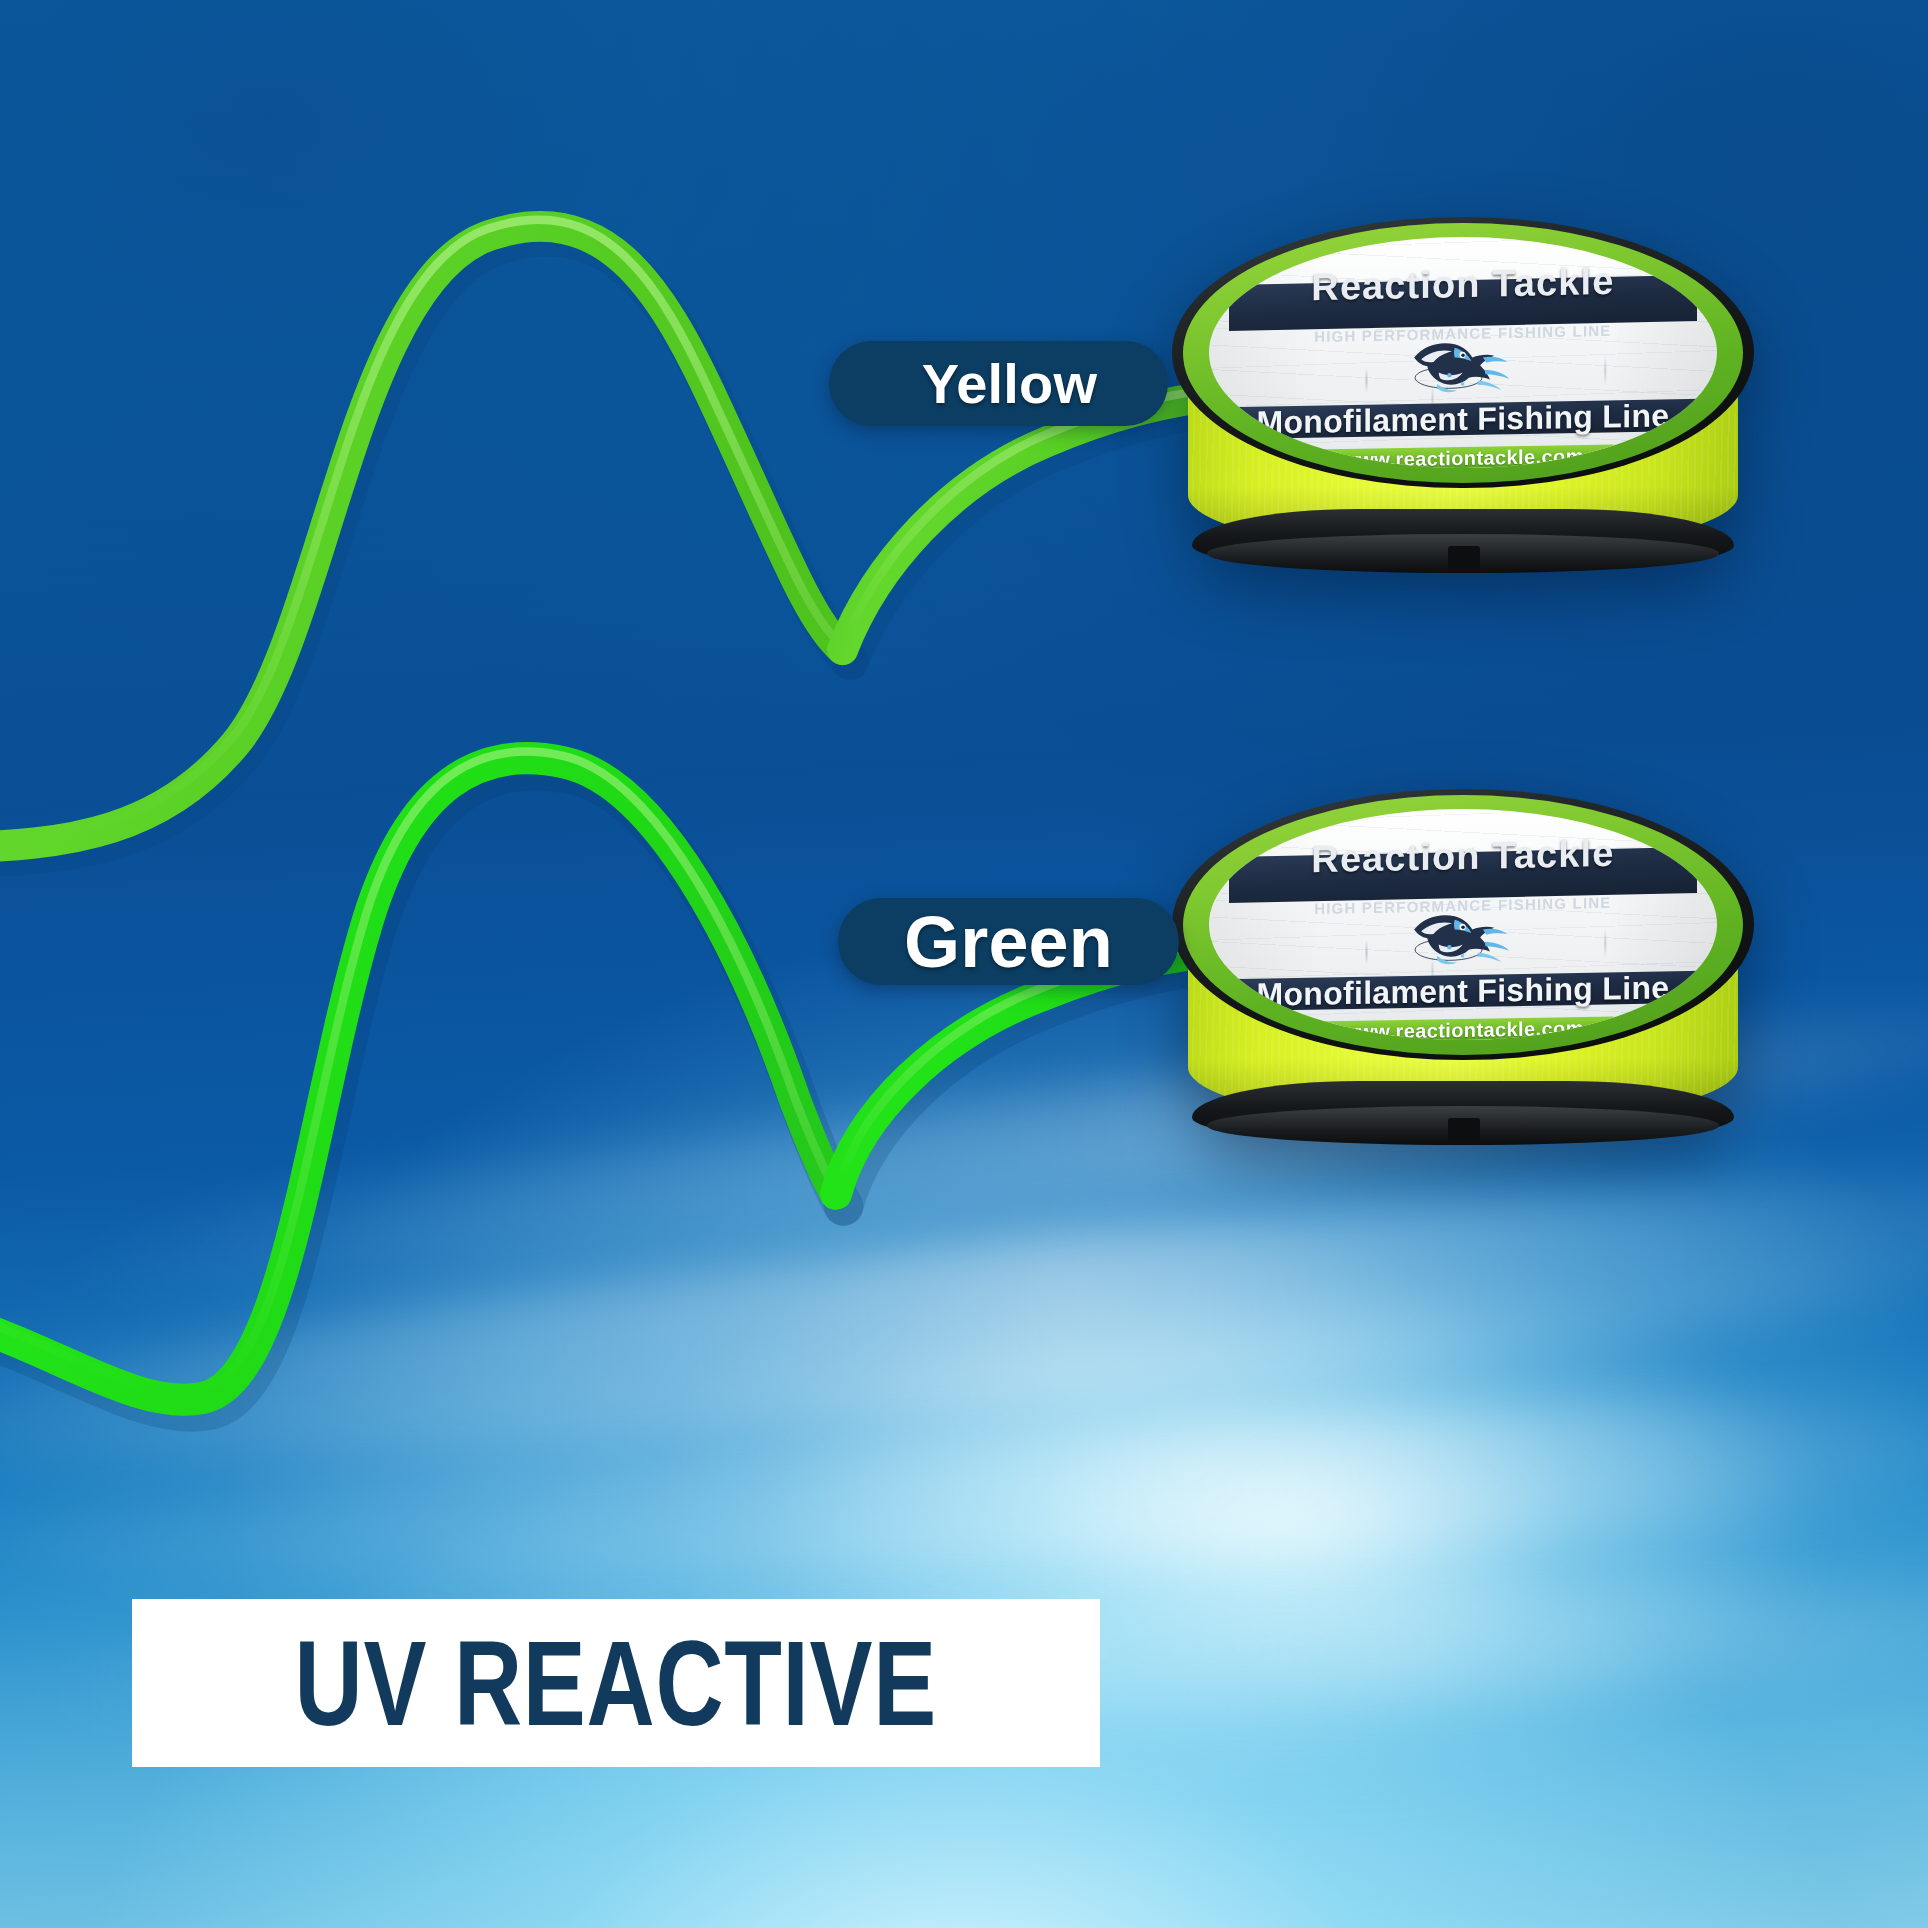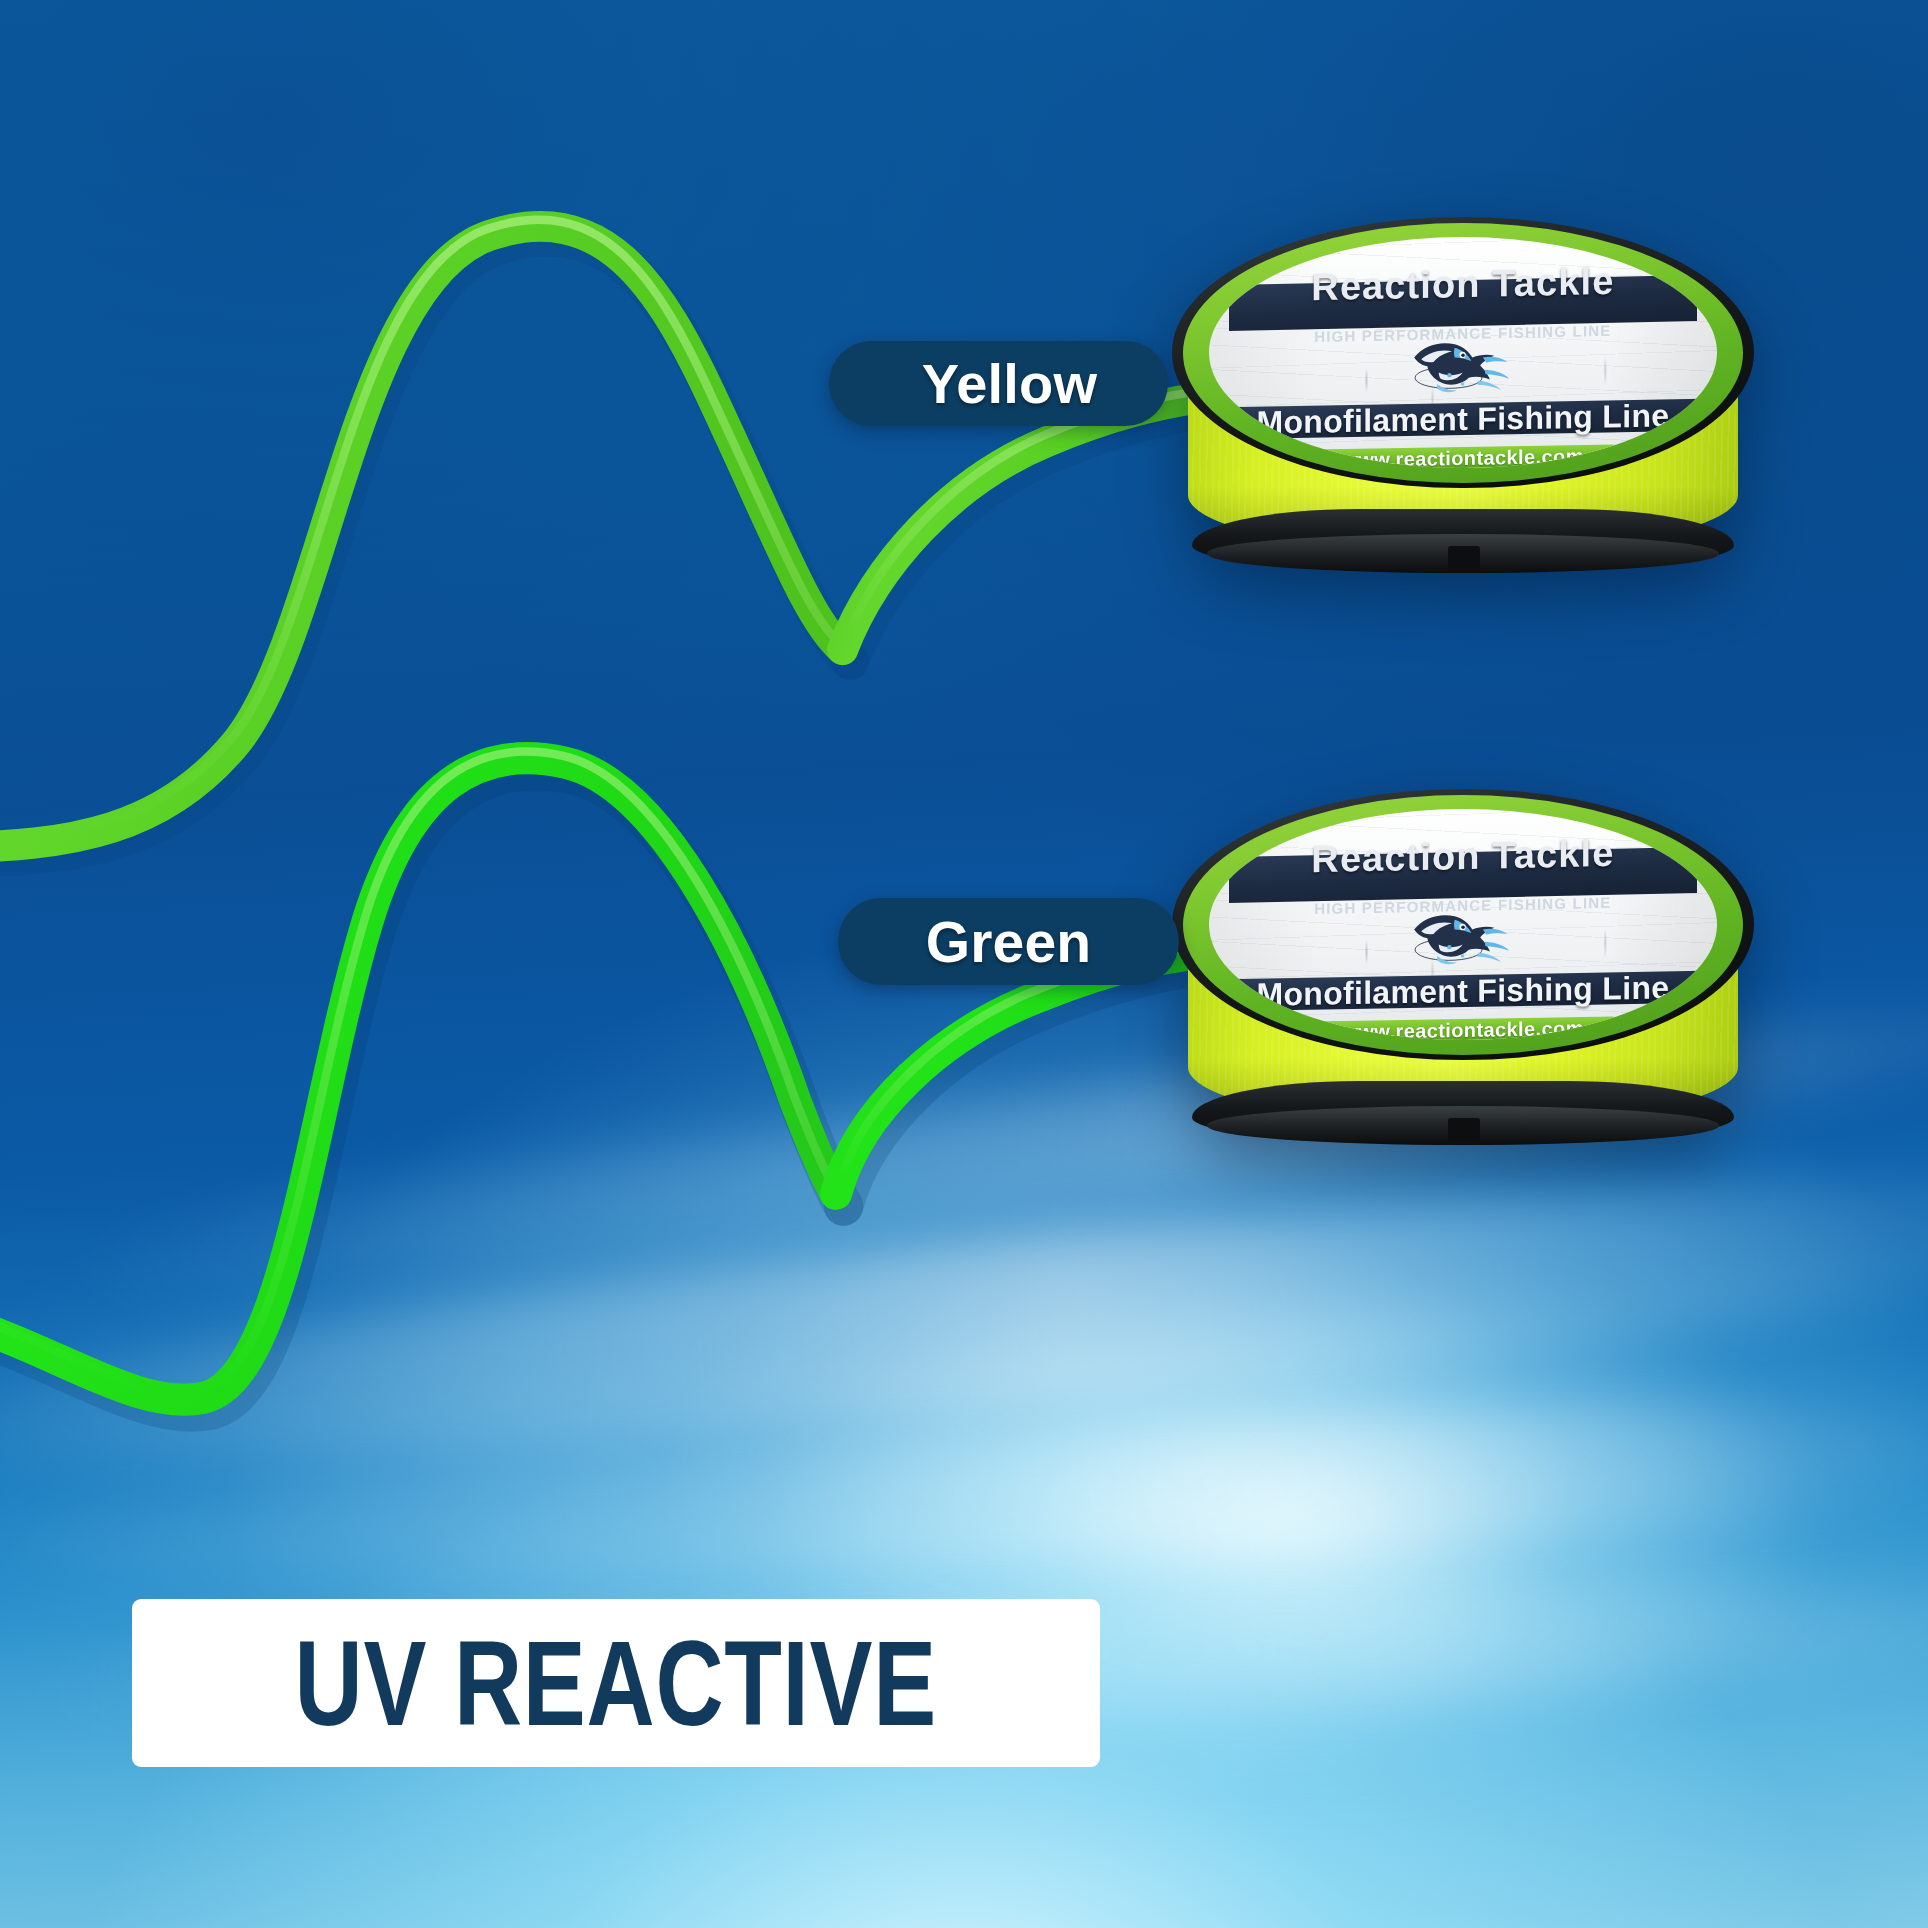--- a/index.html
+++ b/index.html
@@ -49,21 +49,21 @@
     border-radius:941px;
     box-shadow:0 5.6px 17px rgba(0,20,45,.35);
   }
   .pill span{
     color:#ffffff; font-weight:700; letter-spacing:0.2px;
     text-shadow:0 1.9px 4.7px rgba(0,0,0,.45);
   }
   #pill-yellow{ left:829px; top:341px; width:339px; height:85px; }
   #pill-yellow span{ font-size:56px;margin-left:22px; }
   #pill-green { left:838px; top:898px; width:341px; height:87px; }
-  #pill-green span{ font-size:57px; }
+  #pill-green span{ font-size:72px; }
 
   
   .spool{ position:absolute; }
   #spool-yellow{ left:1172px; top:217px; width:582px; height:348px; }
   #spool-green { left:1172px; top:789px; width:582px; height:348px; }
 
   .spool-wrap{ position:relative; width:100%; height:100%; filter:drop-shadow(0 21px 32px rgba(0,18,44,.45)); }
 
   
   .spool-body{
@@ -175,21 +175,21 @@
   }
   .url-pill span{
     color:#ffffff; font-weight:700; letter-spacing:0.4px; line-height:1;
     text-shadow:0 0.9px 1.9px rgba(0,0,0,.35);
   }
 
   
   #headline-box{
     position:absolute; left:132px; top:1599px; width:968px; height:168px;
     background:#ffffff;
-    display:flex; align-items:center; justify-content:center;border-radius:9px;
+    display:flex; align-items:center; justify-content:center;
   }
   #headline-box span{
     color:#123a5c; font-weight:700;
     font-size:121px; line-height:1;
     transform:scaleX(.78); transform-origin:center;
     white-space:nowrap; letter-spacing:0.9px;
   }
   #subhead{
     position:absolute; left:1126px; top:1591px; width:744px;
   }

